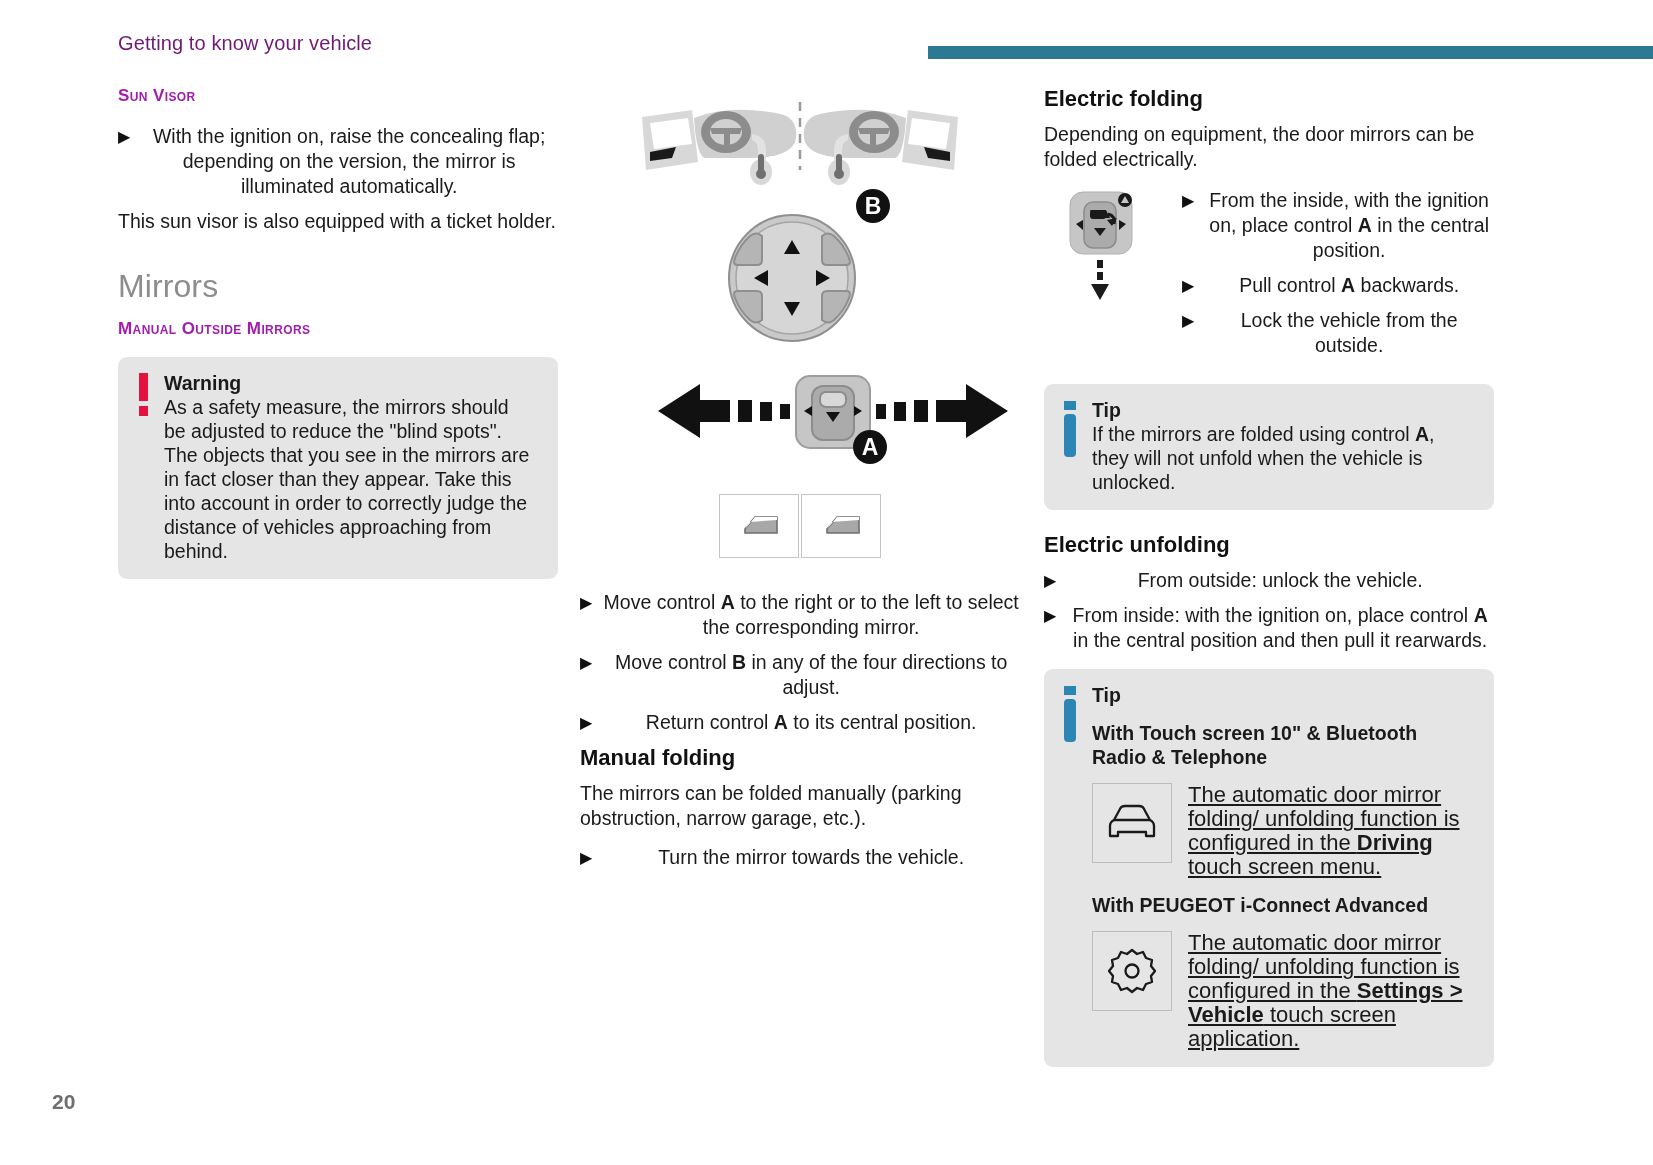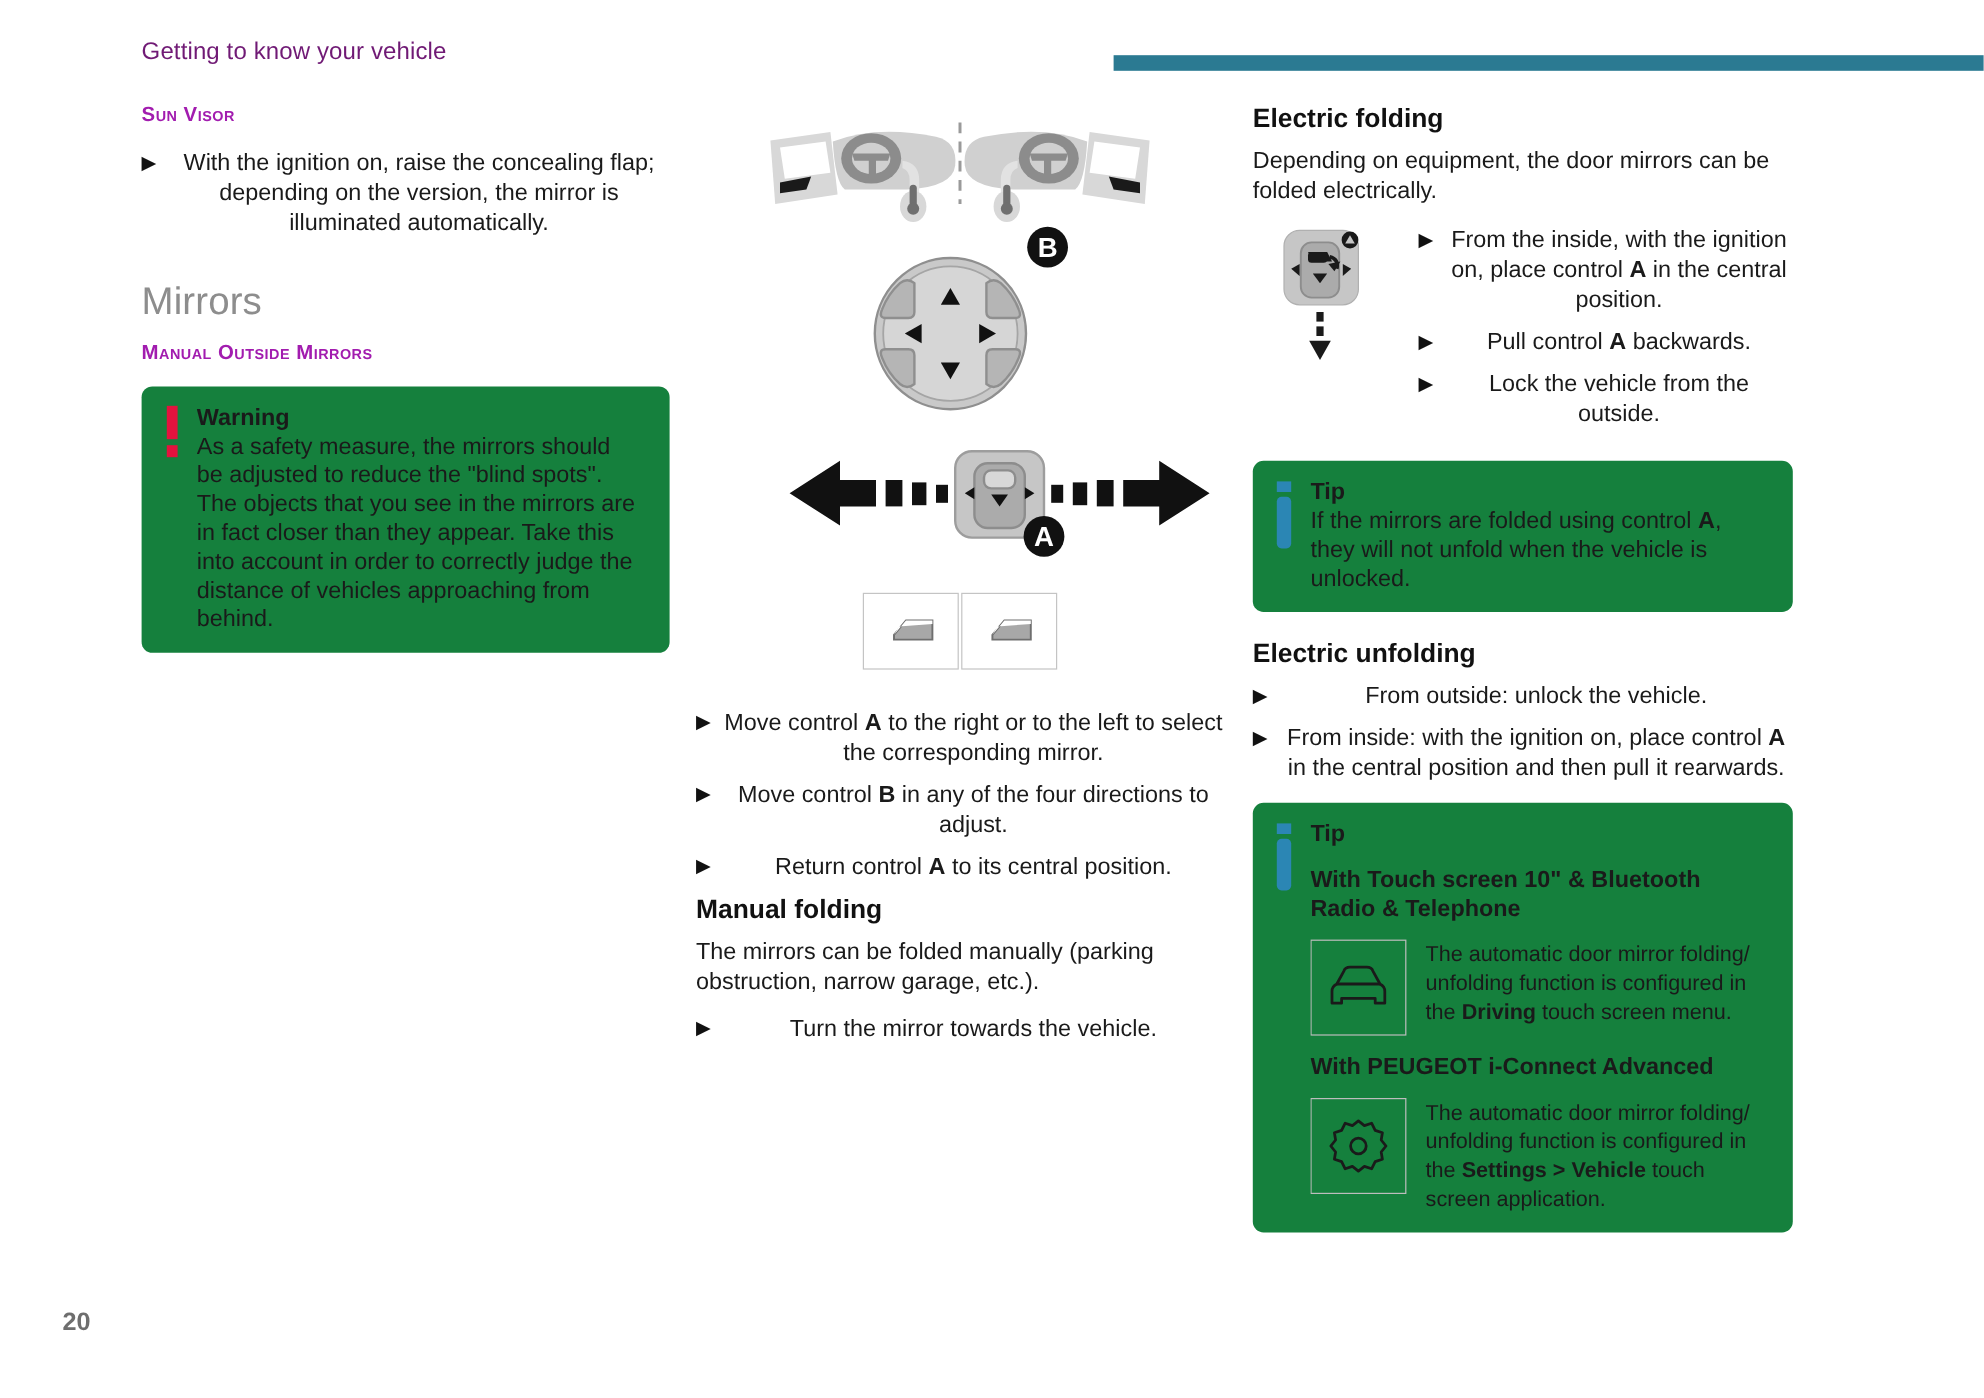--- a/index.html
+++ b/index.html
@@ -49,40 +49,40 @@
     margin:0 0 10px 0;
   }
   .bullet .tri{
     flex:0 0 auto;font-size:16px;line-height:25px;color:#111;
   }
   .bullet .btxt{flex:1 1 auto;text-align:center;}
   b{font-weight:bold;}
 
   
   .box{
-    background:#15803d;border-radius:9px;padding:14px 28px 16px 16px;
+    background:#e5e5e5;border-radius:9px;padding:14px 28px 16px 16px;
     font-size:19.5px;line-height:24px;
   }
   .box .box-title{font-weight:bold;}
   .icon-warn{
     float:left;width:16px;margin:2px 12px 0 2px;
   }
   .icon-info{
     float:left;width:16px;margin:3px 14px 0 2px;
   }
   .box-body{overflow:hidden;}
 
   
   .tip-sub{font-weight:bold;font-size:19.5px;line-height:24px;margin:14px 0 0 0;}
   .tip-row{display:flex;gap:16px;margin-top:14px;align-items:flex-start;}
   .tip-icon-box{
     flex:0 0 auto;width:78px;height:78px;border:1px solid #bdbdbd;
     background:transparent;display:flex;align-items:center;justify-content:center;
   }
-  .tip-row-text{flex:1 1 auto;font-size:18px;line-height:24px;}
+  .tip-row-text{flex:1 1 auto;font-size:22px;line-height:24px;text-decoration:underline;}
 
   
   .fig{position:relative;margin:6px 0 0 0;}
   .fig-cabins{height:105px;}
   .fig-joypad{height:155px;}
   .fig-slider{height:120px;}
   .fig-mirbox{height:100px;}
 
   .badge{
     position:absolute;width:34px;height:34px;border-radius:50%;
@@ -111,20 +111,21 @@
 
   <div class="col col-1">
 
     <h1 class="chapter">Sun Visor</h1>
 
     <div class="bullet">
       <span class="tri">▶</span>
       <span class="btxt">With the ignition on, raise the concealing flap; depending on the version, the mirror is illuminated automatically.</span>
     </div>
 
+    <p class="body">This sun visor is also equipped with a ticket holder.</p>
 
     <h2 class="section-gray">Mirrors</h2>
 
     <h1 class="chapter">Manual Outside Mirrors</h1>
 
     <div class="box">
       <span class="icon-warn">
         <svg width="16" height="44" viewBox="0 0 16 44">
           <rect x="3" y="0" width="9" height="28" fill="#e3123e"></rect>
           <rect x="3" y="33" width="9" height="10" fill="#e3123e"></rect>

